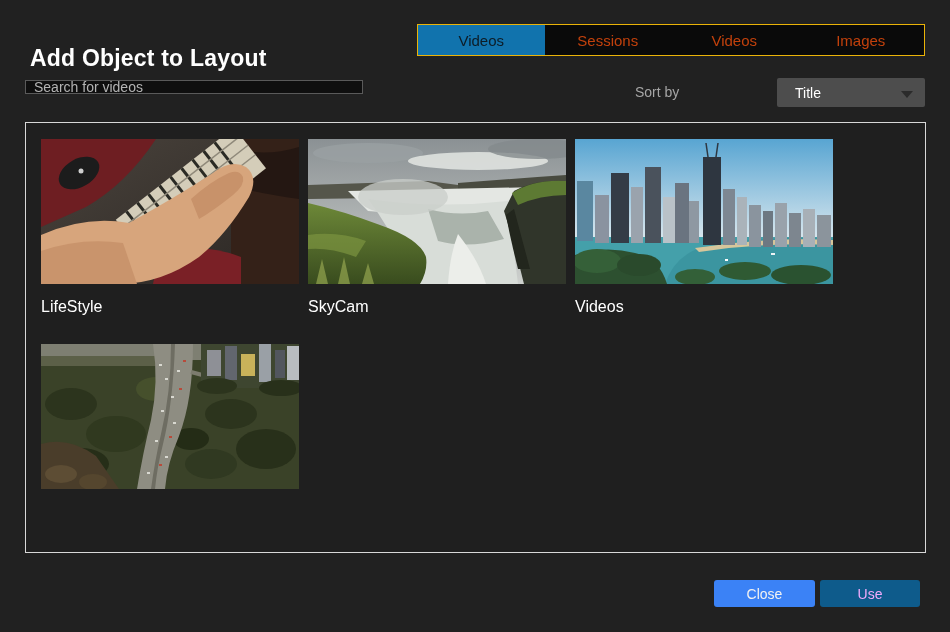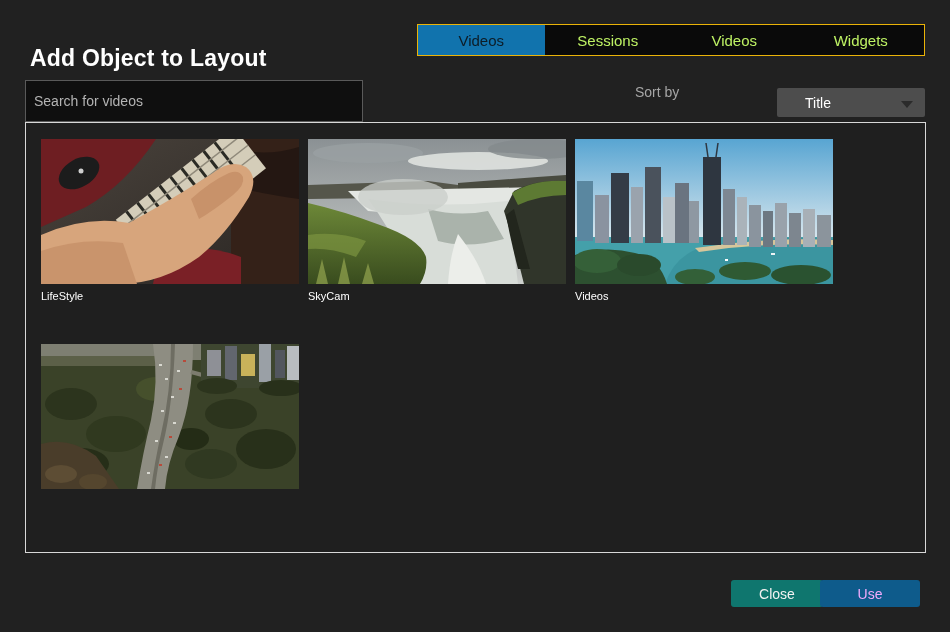--- a/index.html
+++ b/index.html
@@ -13,41 +13,41 @@
     color:#ffffff; font-size:23px; font-weight:700; letter-spacing:.2px;margin-top:20px;
   }
 
   
   .tabbar {
     position:absolute; left:417px; top:24px; width:508px; height:32px;
     display:flex; background:#0a0a0a; border:1px solid #eab308;
   }
   .tab {
     flex:1 1 0; display:flex; align-items:center; justify-content:center;
-    color:#bef264; font-size:15px; cursor:pointer; user-select:none;
+    color:#c2410c; font-size:15px; cursor:pointer; user-select:none;
   }
   .tab.active { background:#1173ad; color:#0d1c26; }
 
   
   .search-input {
-    position:absolute; left:25px; top:80px; width:338px; height:42px;
+    position:absolute; left:25px; top:80px; width:338px; height:14px;
     background:#0f0f0f; border:1px solid #5a5a5a; color:#e0e0e0;
     font-size:14px; padding:0 8px; font-family:"Liberation Sans", sans-serif;
     outline:none;
   }
   .search-input::placeholder { color:#b4b4b4; opacity:1; }
 
   .sort-label {
     position:absolute; right:240px; top:84px; width:75px; text-align:left;
     color:#a6a6a6; font-size:14px;
   }
   .sort-dropdown {
-    position:absolute; right:25px; top:88px; width:148px; height:29px;
+    position:absolute; right:25px; top:78px; width:148px; height:29px;
     background:#4d4d4d; border-radius:2px; display:flex; align-items:center;
-    color:#ffffff; font-size:14px; padding-left:28px; cursor:pointer;
+    color:#ffffff; font-size:14px; padding-left:18px; cursor:pointer;
   }
   .chevron-down {
     position:absolute; right:12px; top:13px;
     width:0; height:0; border-left:6px solid transparent;
     border-right:6px solid transparent; border-top:7px solid #2b2b2b;
   }
 
   
   .content-panel {
     position:absolute; left:25px; top:122px; width:901px; height:431px;
@@ -55,42 +55,42 @@
     padding:16px 0 0 15px;
     display:flex; flex-wrap:wrap; align-content:flex-start;
     column-gap:9px; row-gap:38px;
   }
   .video-card { width:258px; height:167px; cursor:pointer; }
   .thumb {
     width:258px; height:145px; overflow:hidden; background:#000;
     display:block;
   }
   .thumb svg { display:block; }
-  .video-title { margin-top:6px; color:#ffffff; font-size:11px; }
+  .video-title { margin-top:14px; color:#ffffff; font-size:16px; }
 
   
   .btn {
     position:absolute; top:580px; height:27px; border:none; border-radius:3px;
     font-size:14px; font-family:"Liberation Sans", sans-serif; cursor:pointer;
   }
-  .btn-close { right:127px; width:92px; background:#0f766e; color:#f2f2f2; }
+  .btn-close { right:135px; width:101px; background:#3b82f6; color:#f2f2f2; }
   .btn-use   { right:30px;  width:100px; background:#0e5b8b; color:#f0abfc; }
 </style>
 </head>
 <body>
 
 <div class="app">
 
   <div class="dialog-title">Add Object to Layout</div>
 
   <div class="tabbar">
     <div class="tab active">Videos</div>
     <div class="tab">Sessions</div>
     <div class="tab">Videos</div>
-    <div class="tab">Widgets</div>
+    <div class="tab">Images</div>
   </div>
 
   <input class="search-input" type="text" placeholder="Search for videos" style="">
 
   <div class="sort-label">Sort by</div>
   <div class="sort-dropdown">
     <span>Title</span>
     <span class="chevron-down"></span>
   </div>
 

